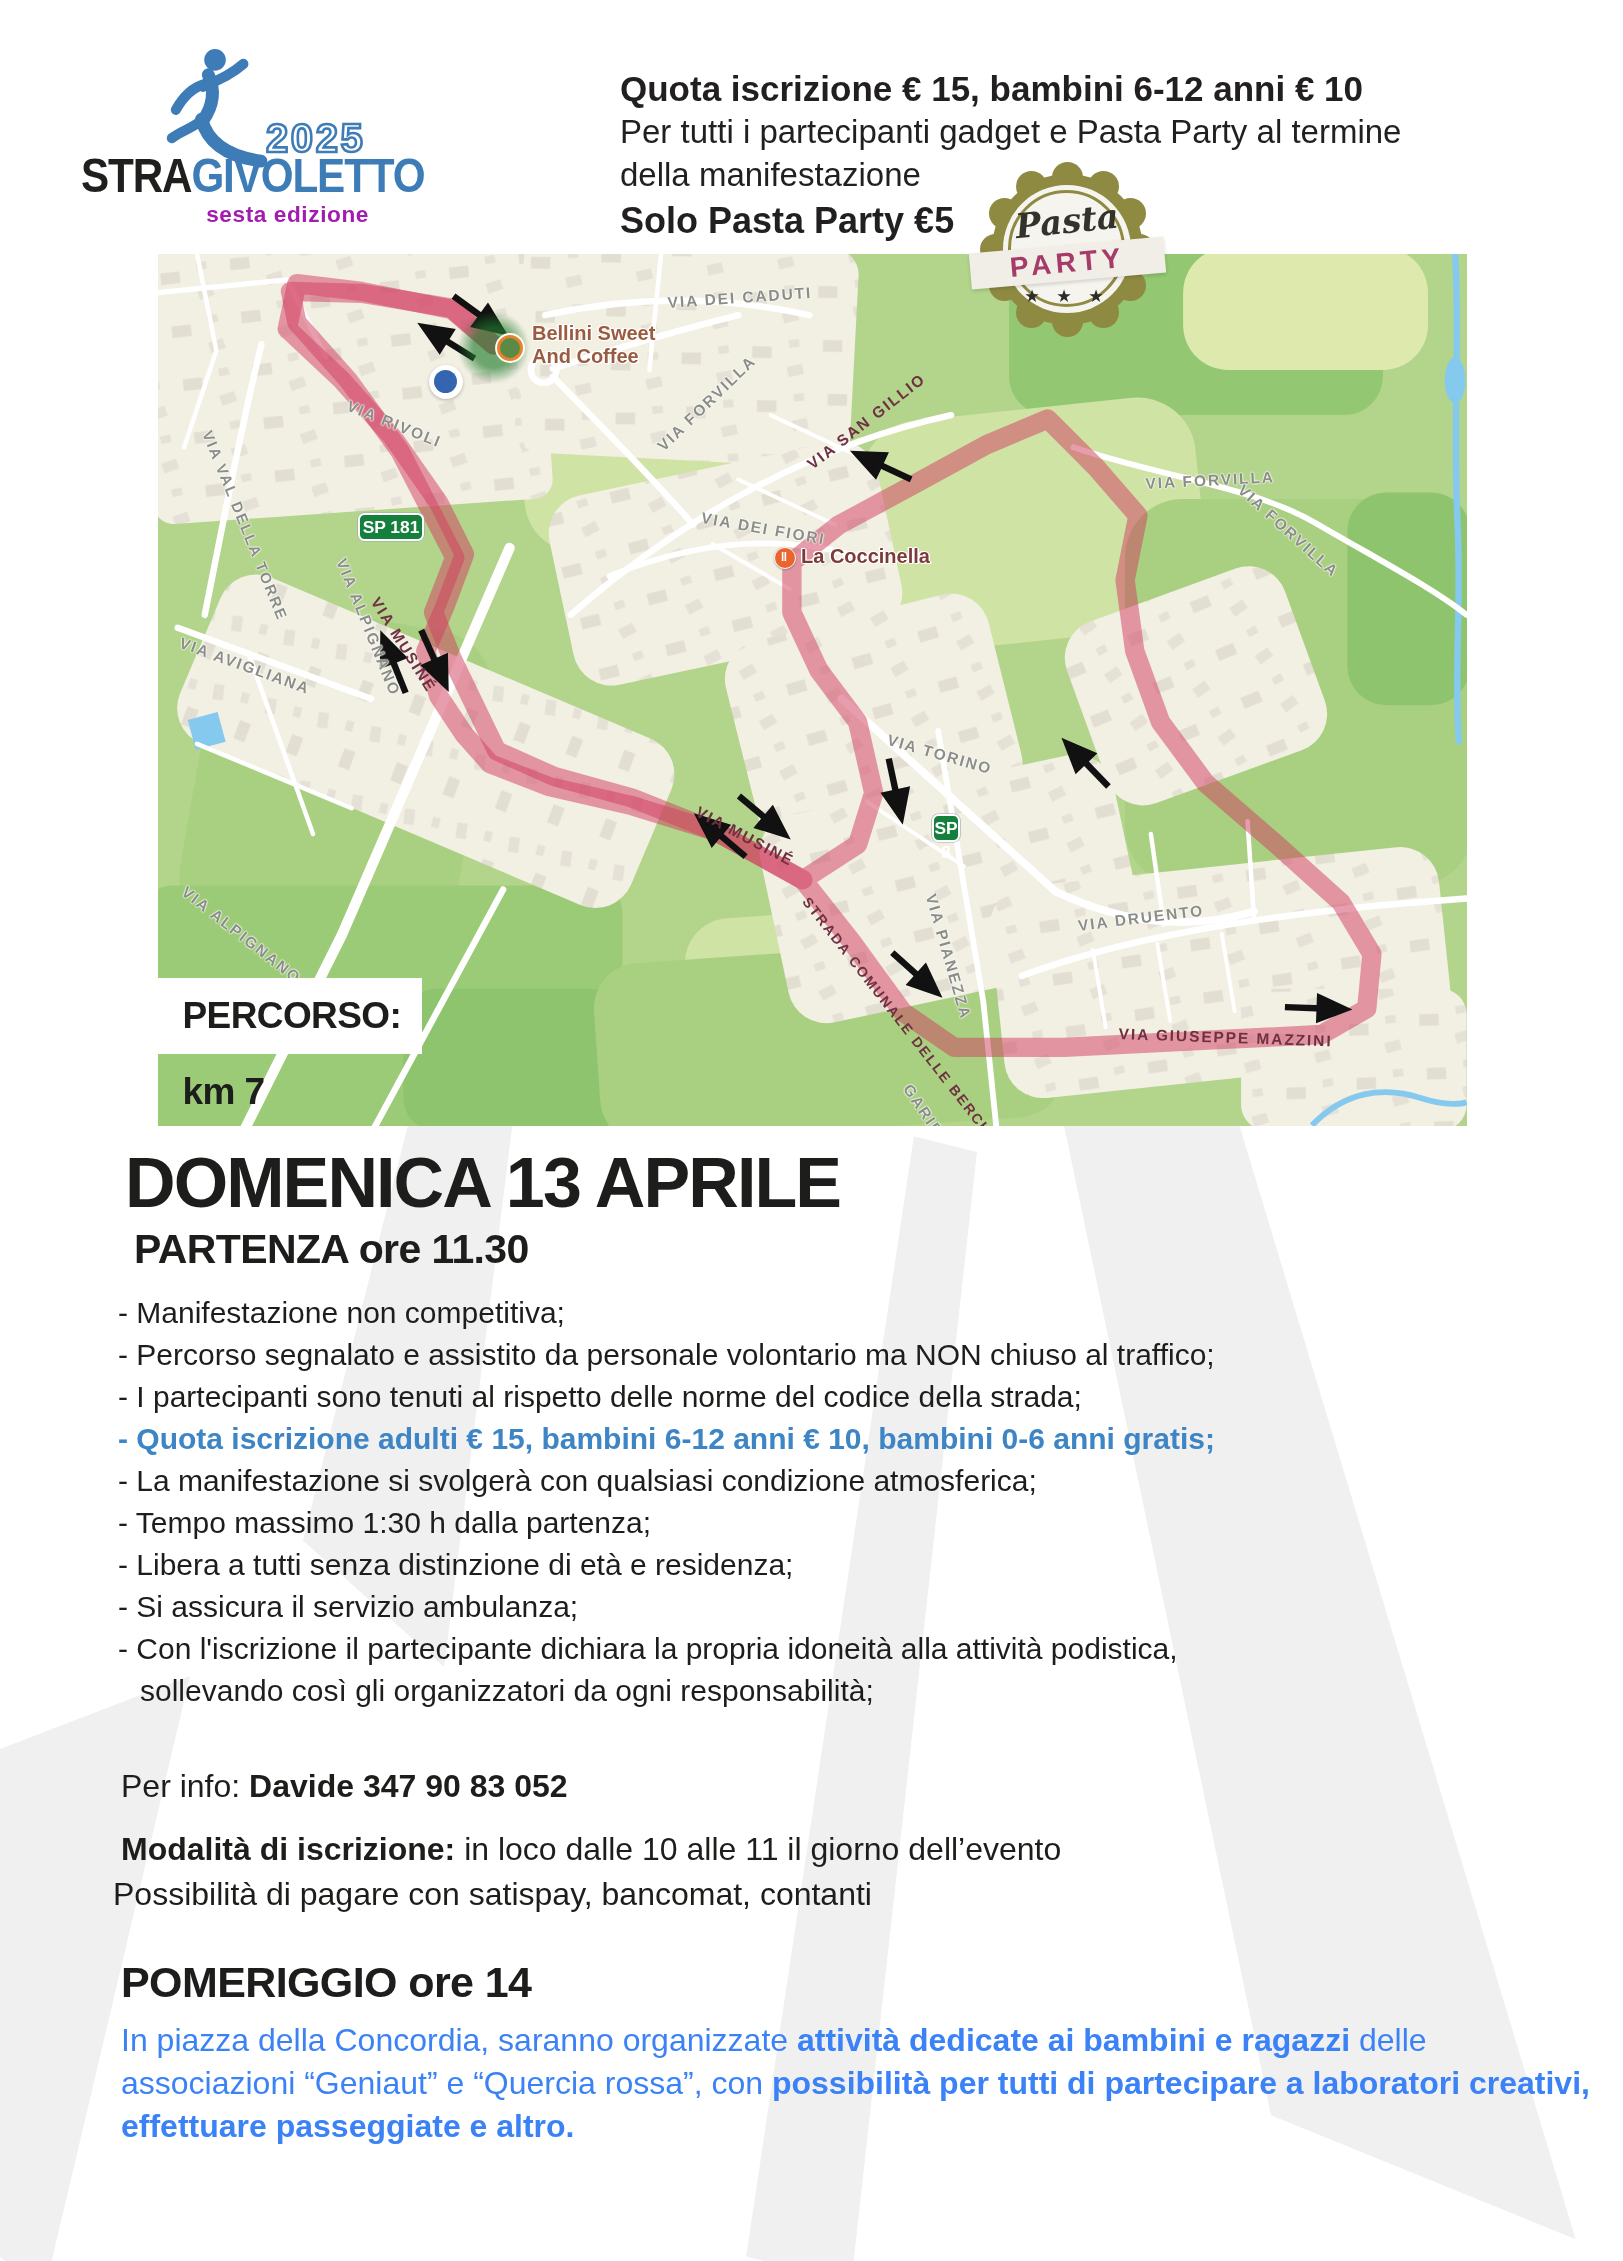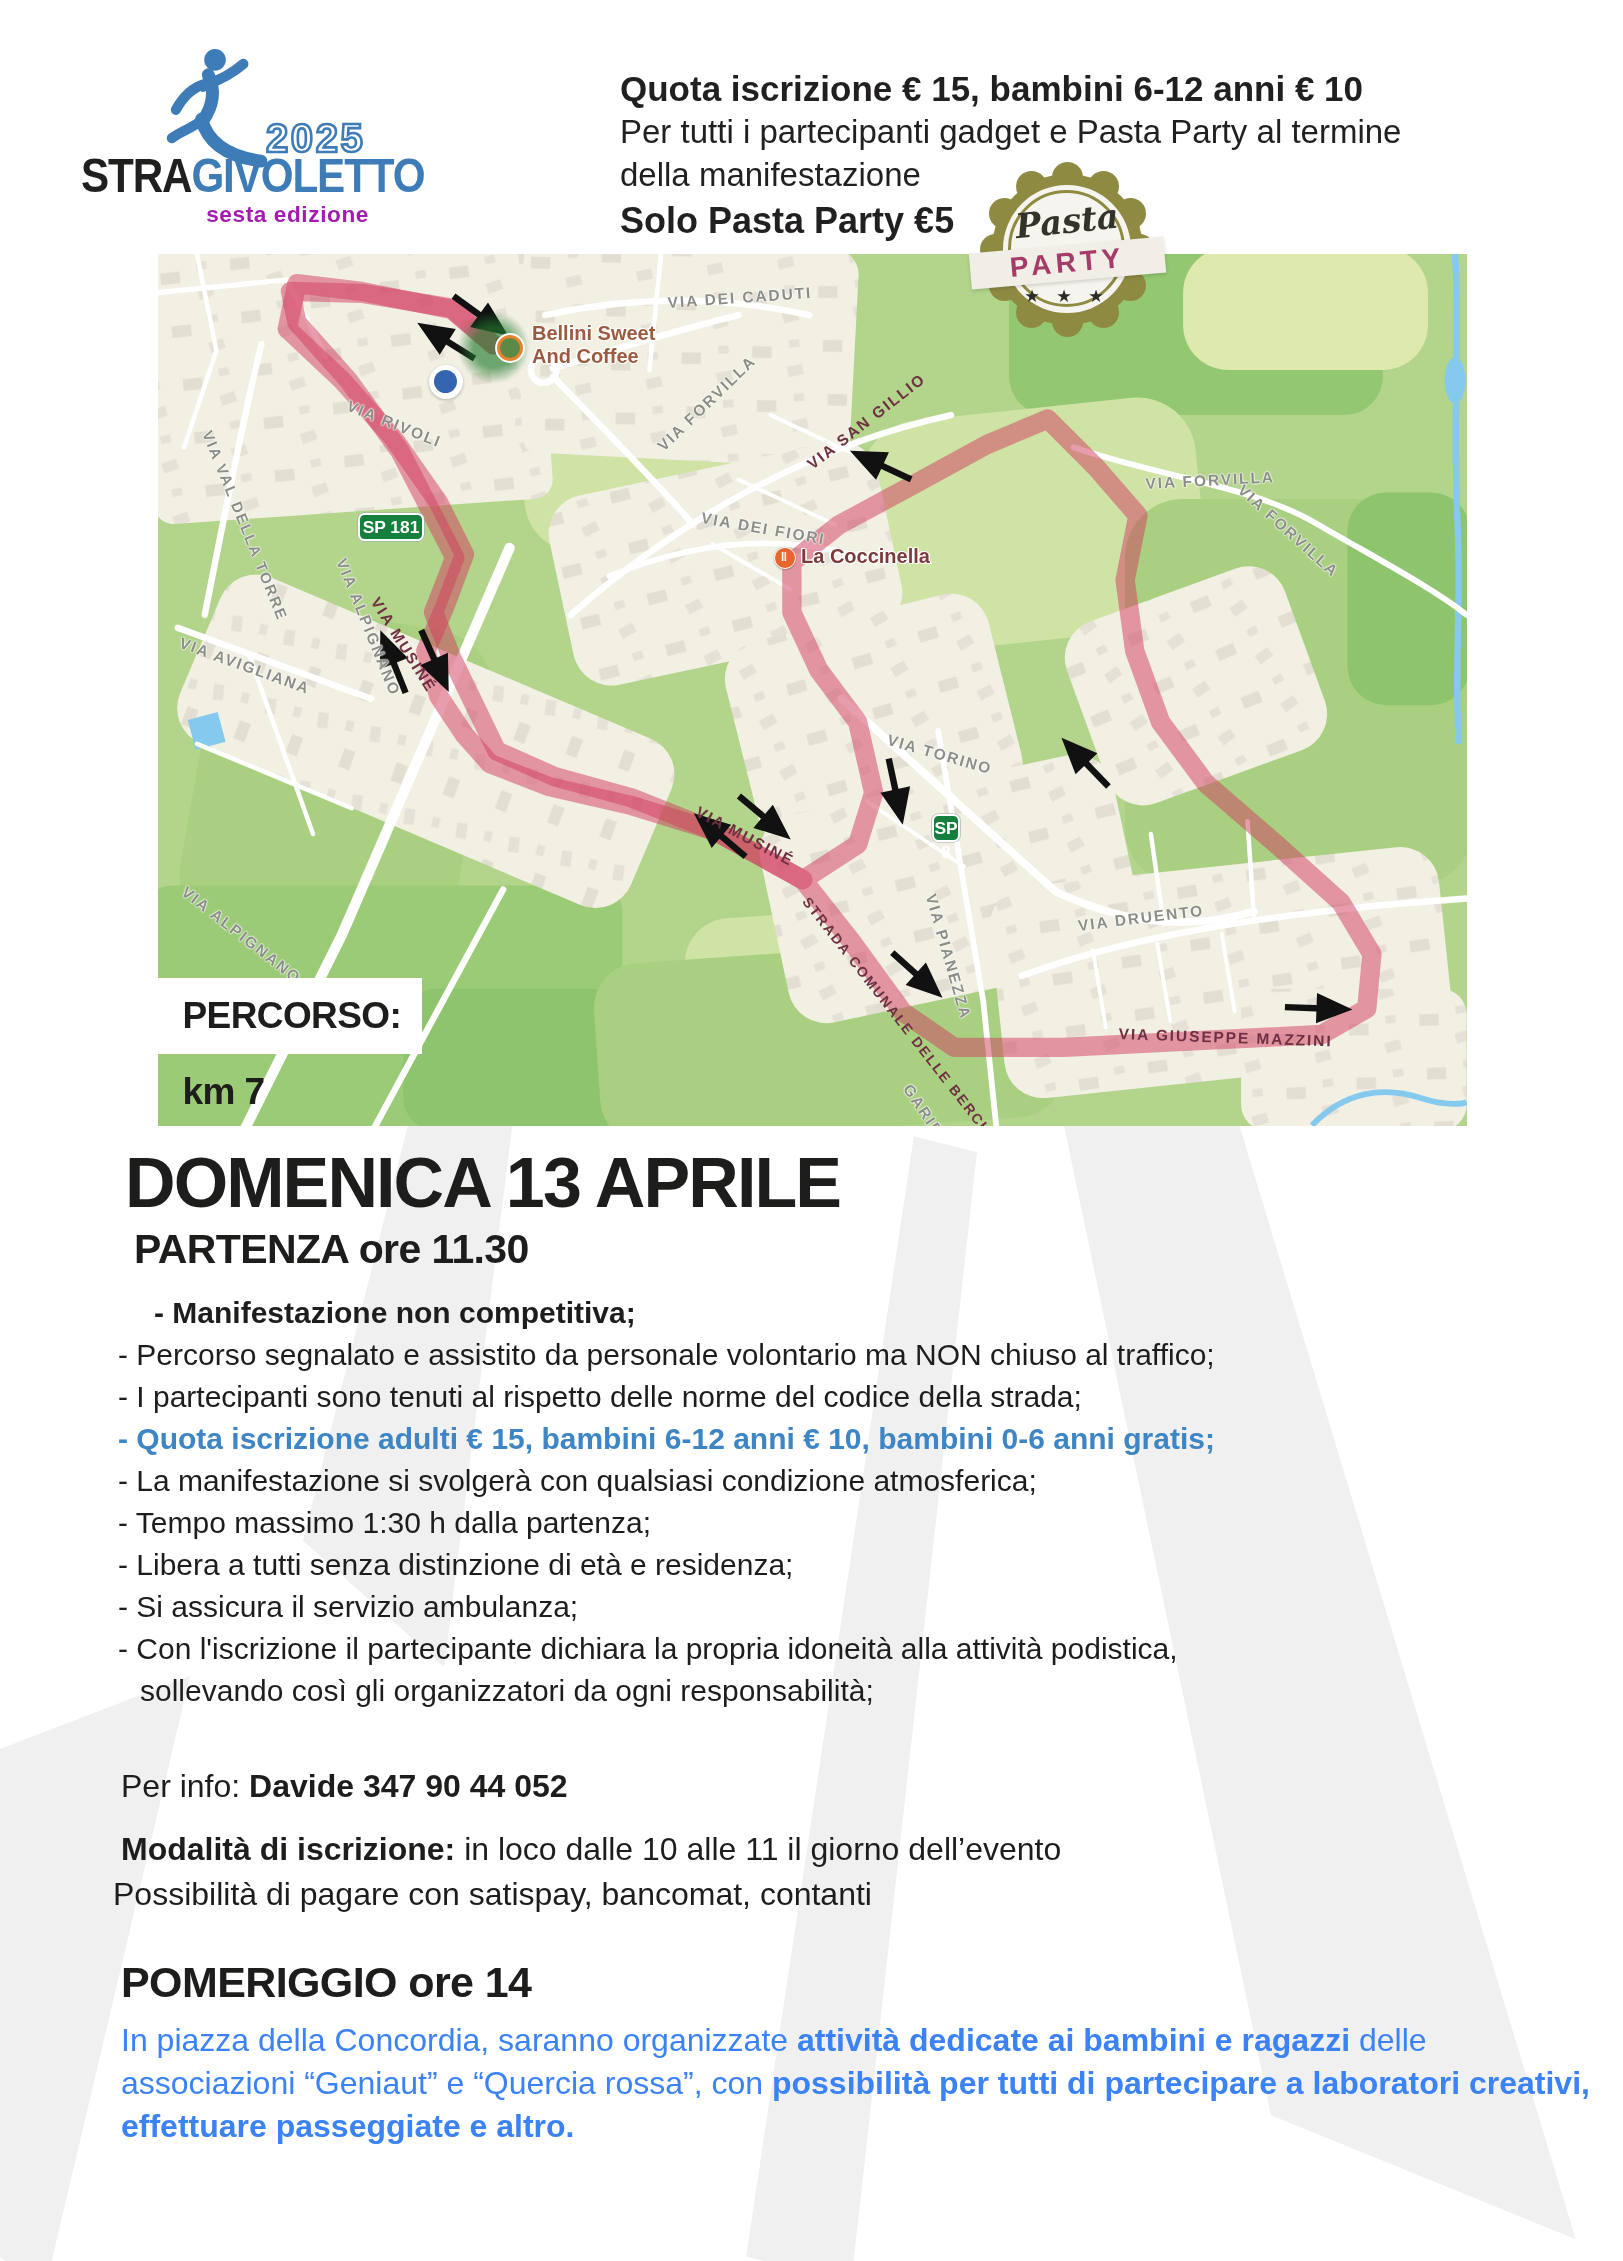--- a/index.html
+++ b/index.html
@@ -61,21 +61,21 @@
   .poilabel.bellini { left:374px; top:68px; color:#9b5b40; }
   .poilabel.cocci { left:643px; top:291px; color:#7c3a3a; }
   .percorso { position:absolute; left:0px; top:724px; width:264px; height:76px; background:#fff; z-index:20;
     font-size:37px; font-weight:700; letter-spacing:-0.6px; color:#1d1d1b; line-height:76px; padding-left:24.5px; }
 
   
   .title-main { left:125px; top:1143px; font-size:70px; font-weight:700; letter-spacing:-1.9px; color:#1d1d1b; white-space:nowrap; }
   .title-start { left:134px; top:1226px; font-size:41px; font-weight:700; letter-spacing:-0.6px; color:#1d1d1b; }
   .rules { left:118px; top:1292px; width:1470px; font-size:30px; line-height:42px; color:#1d1d1b; }
   .rule { padding-left:22px; text-indent:-22px; white-space:pre-line; font-weight:400; }
-  .rule.bold { font-weight:700;margin-left:36px; }
+  .rule.bold { font-weight:400; }
   .rule.blue { font-weight:700; color:#3d85c4; }
   .info { left:121px; top:1768px; font-size:32px; color:#1d1d1b; }
   .info b { font-weight:700; }
   .reg1 { left:121px; top:1831px; font-size:32px; color:#1d1d1b; }
   .reg1 b { font-weight:700;margin-top:16px; }
   .reg2 { left:113px; top:1876px; font-size:32px; color:#1d1d1b; }
   .pom-title { left:121px; top:1958px; font-size:43px; font-weight:700; letter-spacing:-0.6px; color:#1d1d1b; }
   .pom-par { left:121px; top:2019px; width:1477px; font-size:32px; line-height:43px; color:#3b82f6; }
   .pom-par b { font-weight:700; }
 </style>
@@ -290,21 +290,21 @@
   <div class="rule blue">- Quota iscrizione adulti € 15, bambini 6-12 anni € 10, bambini 0-6 anni gratis;</div>
   <div class="rule">- La manifestazione si svolgerà con qualsiasi condizione atmosferica;</div>
   <div class="rule">- Tempo massimo 1:30 h dalla partenza;</div>
   <div class="rule">- Libera a tutti senza distinzione di età e residenza;</div>
   <div class="rule">- Si assicura il servizio ambulanza;</div>
   <div class="rule">- Con l'iscrizione il partecipante dichiara la propria idoneità alla attività podistica,
 sollevando così gli organizzatori da ogni responsabilità;</div>
 </div>
 
 <div class="abs info">
-  <span>Per info: </span><b>Davide 347 90 44 052</b>
+  <span>Per info: </span><b>Davide 347 90 83 052</b>
 </div>
 
 <div class="abs reg1">
   <b>Modalità di iscrizione:</b><span> in loco dalle 10 alle 11 il giorno dell’evento</span>
 </div>
 <div class="abs reg2">Possibilità di pagare con satispay, bancomat, contanti</div>
 
 <div class="abs pom-title">POMERIGGIO ore 14</div>
 <div class="abs pom-par">
   <span>In piazza della Concordia, saranno organizzate </span><b>attività dedicate ai bambini e ragazzi</b><span> delle associazioni “Geniaut” e “Quercia rossa”, con </span><b>possibilità per tutti di partecipare a laboratori creativi, effettuare passeggiate e altro.</b>

